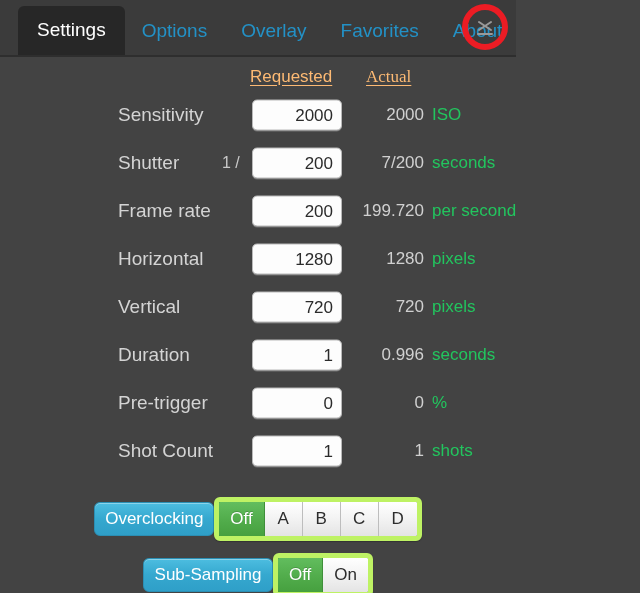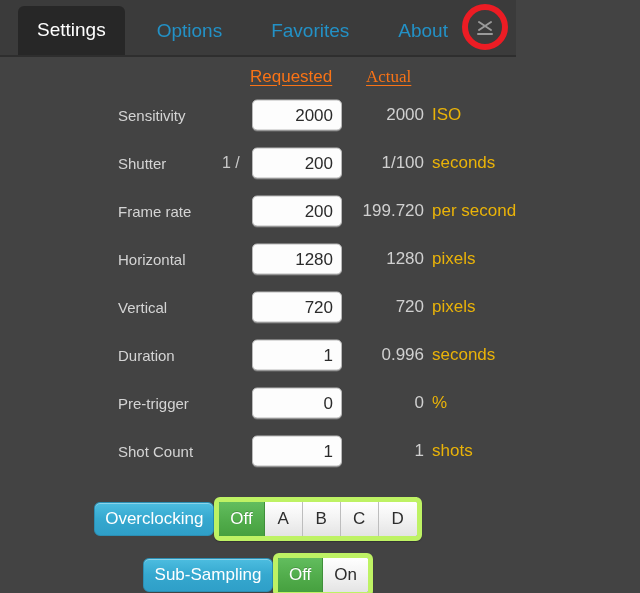--- a/index.html
+++ b/index.html
@@ -37,21 +37,21 @@
     left: 18px;
     bottom: 0;
     height: 55px;
     display: flex;
     align-items: flex-end;
   }
   .tab {
     font-size: 19px;
     line-height: 1;
     color: #2391c6;
-    padding: 13px 17px 15px 32px;
+    padding: 13px 17px 15px 17px;
     cursor: pointer;
     white-space: nowrap;
     border-radius: 6px 6px 0 0;
     background: transparent;
     user-select: none;
   }
   .tab.active {
     background: #272727;
     color: #ffffff;
     padding: 14px 19px 16px 19px;
@@ -96,42 +96,42 @@
   }
 
   #col-headers {
     position: relative;
     height: 30px;
   }
   .col-head {
     position: absolute;
     top: 10px;
     font-size: 17px;
-    color: #f97316;
+    color: #fdba74;
     text-decoration: underline;
     text-underline-offset: 3px;
     white-space: nowrap;
   }
   #head-requested { left: 250px; }
   #head-actual    { left: 366px; font-family: Liberation Serif, serif; }
 
   #rows {
     position: relative;
     margin-top: 4px;
   }
   .row {
     position: relative;
     height: 48px;
   }
   .row-label {
     position: absolute;
     left: 118px;
     top: 50%;
     transform: translateY(-50%);
-    font-size: 15px;
+    font-size: 19px;
     color: #d4d4d4;
     white-space: nowrap;
   }
   .row-prefix {
     position: absolute;
     left: 222px;
     top: 50%;
     transform: translateY(-50%);
     font-size: 16px;
     color: #c8c8c8;
@@ -166,21 +166,21 @@
     color: #d0d0d0;
     text-align: right;
     white-space: nowrap;
   }
   .row-unit {
     position: absolute;
     left: 432px;
     top: 50%;
     transform: translateY(-50%);
     font-size: 17px;
-    color: #eab308;
+    color: #22c55e;
     white-space: nowrap;
   }
 
   
   .btn-row {
     display: flex;
     justify-content: center;
     align-items: center;
   }
   #overclock-row { margin-top: 22px; }
@@ -241,20 +241,21 @@
 </head>
 <body>
 
 <div id="app">
 
   <div id="tabbar">
 
     <div id="tablist">
       <div class="tab active"><span>Settings</span></div>
       <div class="tab"><span>Options</span></div>
+      <div class="tab"><span>Overlay</span></div>
       <div class="tab"><span>Favorites</span></div>
       <div class="tab"><span>About</span></div>
     </div>
 
     <div id="close-wrap">
       <div id="close-btn">
         <svg width="22" height="22" viewBox="0 0 22 22">
           <g stroke="#9a9a9a" stroke-width="2" stroke-linecap="round">
             <line x1="5" y1="6" x2="17" y2="14"></line>
             <line x1="17" y1="6" x2="5" y2="14"></line>
@@ -280,21 +281,21 @@
         <div class="row-label">Sensitivity</div>
         <input class="row-input" type="text" value="2000" style="">
         <div class="row-actual">2000</div>
         <div class="row-unit">ISO</div>
       </div>
 
       <div class="row">
         <div class="row-label">Shutter</div>
         <div class="row-prefix">1 /</div>
         <input class="row-input" type="text" value="200" style="">
-        <div class="row-actual">1/100</div>
+        <div class="row-actual">7/200</div>
         <div class="row-unit">seconds</div>
       </div>
 
       <div class="row">
         <div class="row-label">Frame rate</div>
         <input class="row-input" type="text" value="200" style="">
         <div class="row-actual">199.720</div>
         <div class="row-unit">per second</div>
       </div>
 

